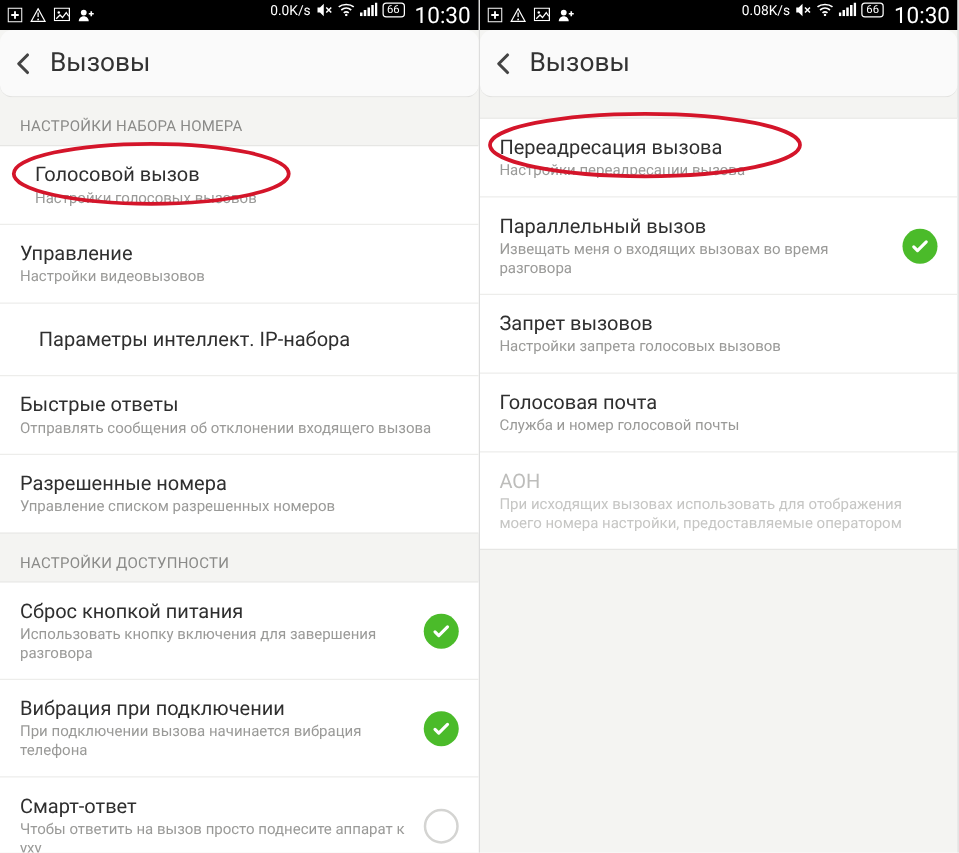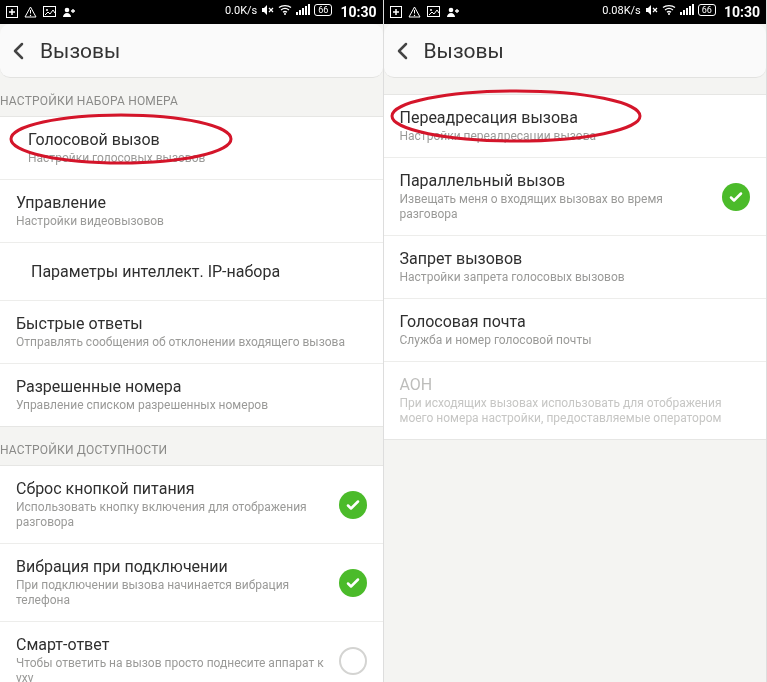--- a/index.html
+++ b/index.html
@@ -40,42 +40,42 @@
   .batt {
     display: inline-flex;
     align-items: center;
     border: 1px solid #fff;
     border-radius: 3px;
     padding: 0 3px;
     font-size: 9px;
     height: 12px;
     line-height: 12px;
   }
-  .clock { font-size: 14px; font-weight: 700; margin-left: 4px; }
+  .clock { font-size: 18px; font-weight: 400; margin-left: 4px; }
 
   
   .header {
     height: 54px;
     background: #fafafa;
     border-bottom: 1px solid #e2e2e0;
     display: flex;
     align-items: center;
     padding: 0 8px;
     gap: 10px;
     border-radius: 10px;
   }
   .header .title {
     font-size: 21px;
     color: #333;
   }
   
   .section-header {
     font-size: 12px;
     color: #8a8a88;
-    padding: 16px 0 8px;
+    padding: 16px 16px 8px;
     letter-spacing: 0.2px;
   }
   
   .list {
     background: #fff;
     border-top: 1px solid #e6e6e4;
     border-bottom: 1px solid #e6e6e4;
   }
   .item {
     position: relative;
@@ -211,21 +211,21 @@
       </div>
     </div>
   </div>
 
   <div class="section-header">НАСТРОЙКИ ДОСТУПНОСТИ</div>
 
   <div class="list">
     <div class="item">
       <div class="text">
         <div class="label">Сброс кнопкой питания</div>
-        <div class="sub">Использовать кнопку включения для отображения разговора</div>
+        <div class="sub">Использовать кнопку включения для завершения разговора</div>
       </div>
       <div class="toggle on">
           <svg width="16" height="16" viewBox="0 0 16 16">
             <path d="M3 8.5l3 3L13 4.5" fill="none" stroke="#fff" stroke-width="2.5" stroke-linecap="round" stroke-linejoin="round"></path>
           </svg>
         </div>
     </div>
     <div class="item">
       <div class="text">
         <div class="label">Вибрация при подключении</div>

